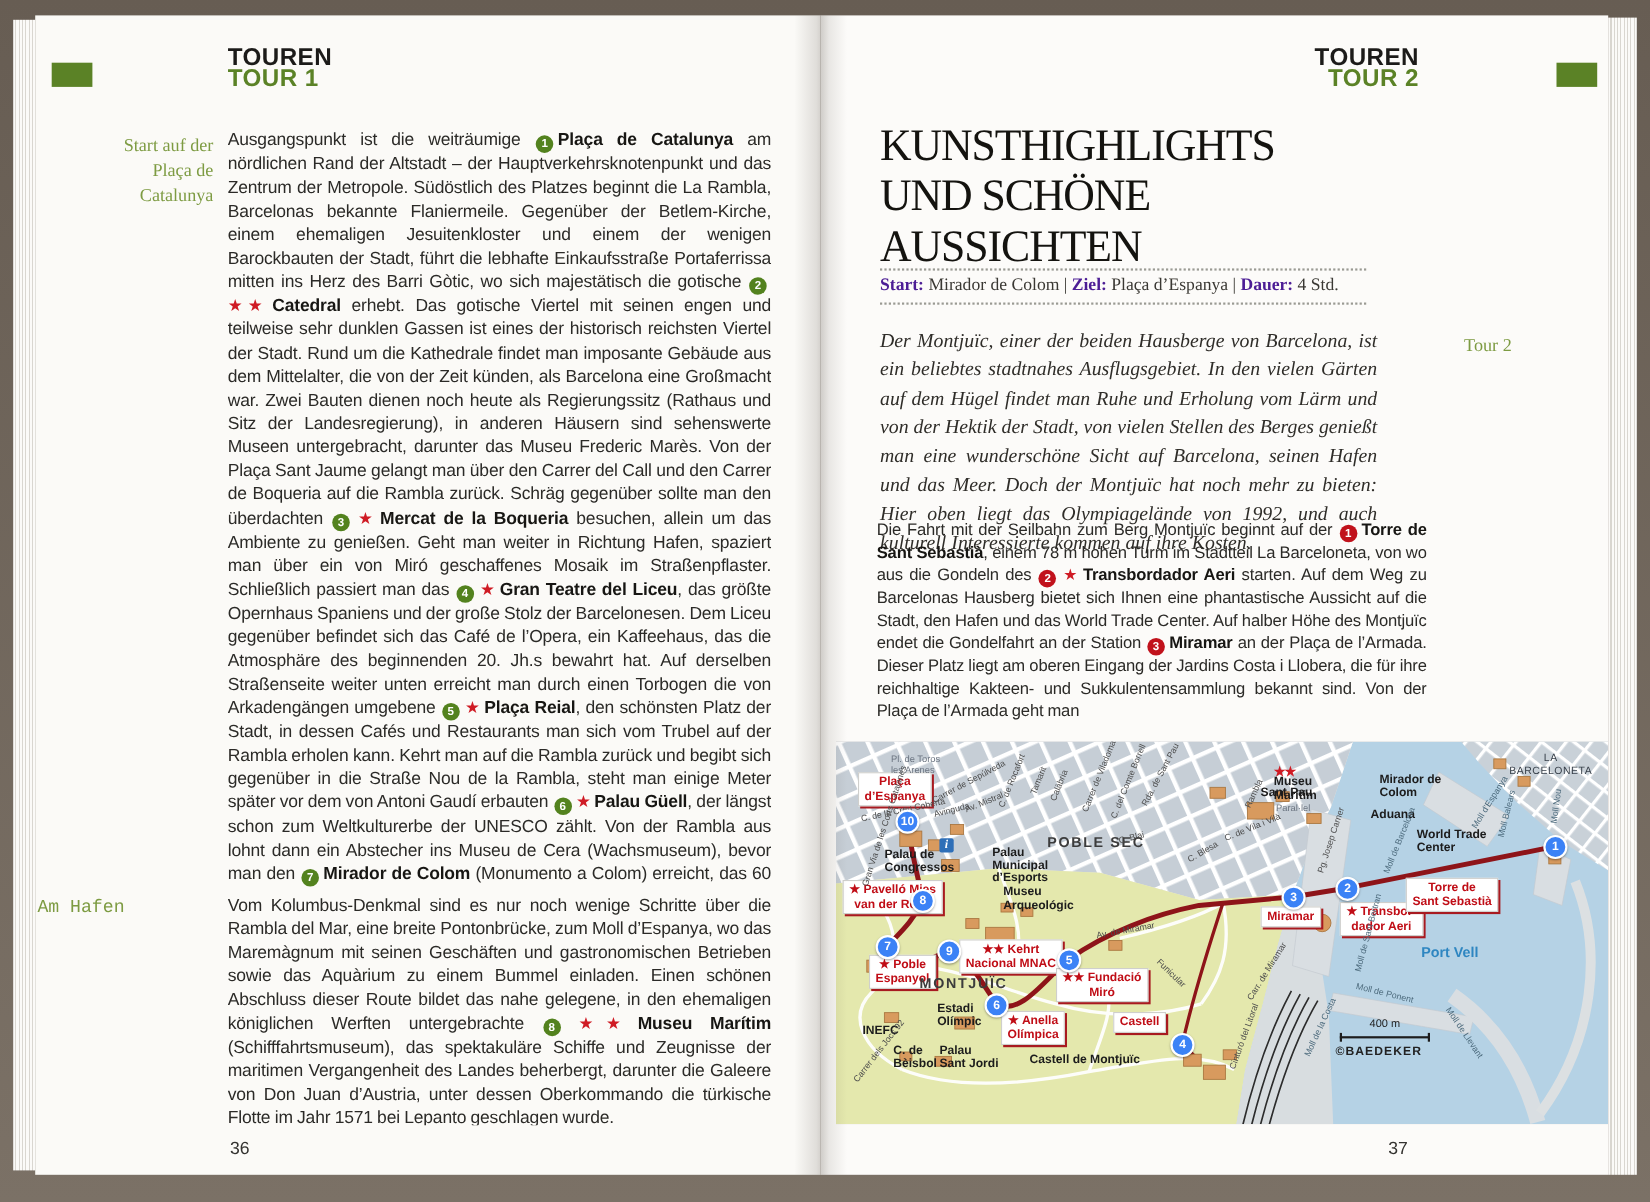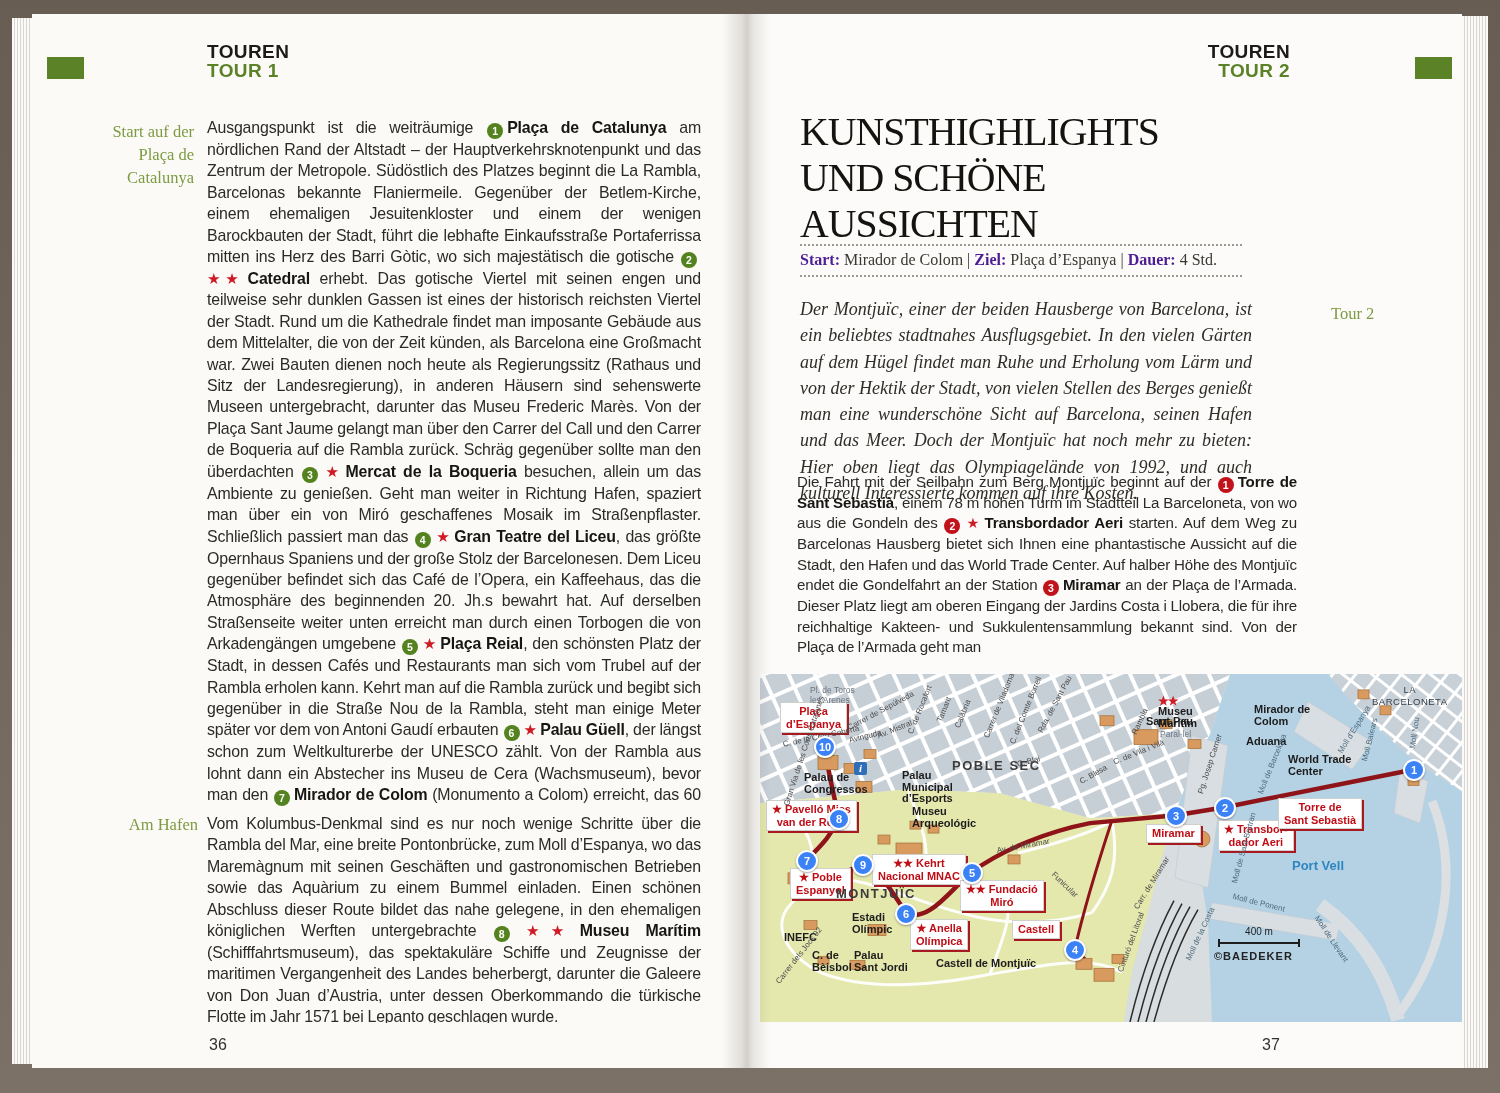--- a/index.html
+++ b/index.html
@@ -17,28 +17,28 @@
   .page{position:absolute;top:14px;height:1054px;background:#fbfaf7;}
   .page-left{left:32px;width:714px;}
   .page-right{left:746px;width:716px;background:#fcfbf9;}
   .spine{position:absolute;left:722px;top:14px;width:48px;height:1054px;pointer-events:none;
     background:linear-gradient(90deg,rgba(60,50,40,0) 0%,rgba(60,50,40,.14) 42%,rgba(60,50,40,.22) 52%,rgba(60,50,40,.10) 66%,rgba(60,50,40,0) 100%);}
   
   .tab{position:absolute;width:37px;height:22px;background:#5b8226;}
   .tab-l{left:15px;top:43px;}
   .tab-r{left:669px;top:43px;}
   
-  .hdr{position:absolute;font-size:19px;font-weight:bold;letter-spacing:.4px;color:#1c1b19;line-height:19px;}
+  .hdr{position:absolute;font-size:22px;font-weight:bold;letter-spacing:.4px;color:#1c1b19;line-height:19px;}
   .hdr .tour{font-weight:bold;color:#5b8226;}
   .hdr-left{left:175px;top:28px;text-align:left;}
   .hdr-right{left:404px;top:28px;width:140px;text-align:right;}
   
   .mnote{position:absolute;font-family:"Liberation Serif",serif;font-size:16.5px;line-height:23px;color:#7d9b42;white-space:pre-line;}
   .mnote-1{left:14px;top:106px;width:148px;text-align:right;}
-  .mnote-2{left:18px;top:799px;width:148px;text-align:right;}
+  .mnote-2{left:2px;top:799px;width:148px;font-family:Liberation Mono, monospace;}
   .mnote-r{left:585px;top:288px;width:110px;text-align:left;}
   
   .bodycol{position:absolute;color:#2b2a27;text-align:justify;hyphens:auto;-webkit-hyphens:auto;}
   .rich{font-size:15.9px;line-height:21.4px;letter-spacing:-.15px;word-spacing:-.4px;margin:0;}
   .p1-left{left:175px;top:103px;width:494px;height:692px;overflow:hidden;}
   .p2-left{left:175px;top:799px;width:494px;height:210px;overflow:hidden;}
   .p1-right{left:51px;top:458px;width:500px;height:200px;overflow:hidden;}
   .p1-right .rich{font-size:15.1px;line-height:20.4px;}
   .seg-bold{font-weight:bold;color:#171613;}
   .seg-star{color:#cf1b24;letter-spacing:-1px;margin-right:4px;font-size:.95em;}

